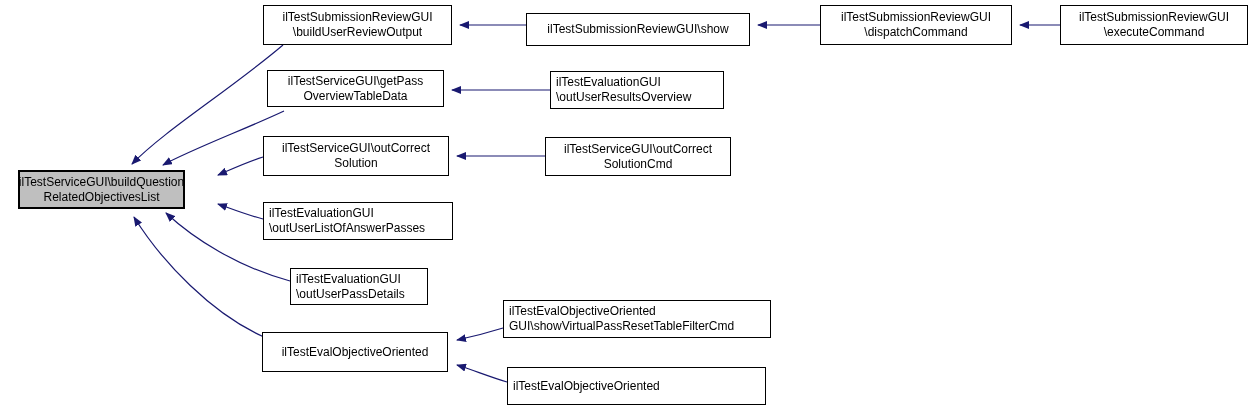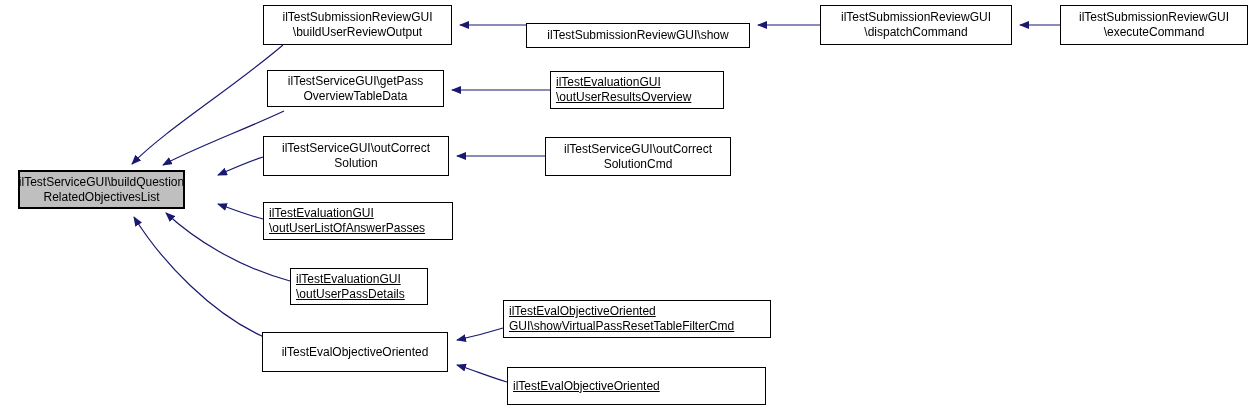--- a/index.html
+++ b/index.html
@@ -18,21 +18,21 @@
   svg.edges path.e{fill:none;stroke:var(--edge);stroke-width:1.2px;}
   #arrowhead path{fill:var(--edge);stroke:none;}
   .node{
     position:absolute;box-sizing:border-box;background:var(--fill);
     border:1px solid var(--border);color:#000;
     font-size:12px;line-height:15px;white-space:nowrap;
     display:flex;flex-direction:column;justify-content:center;
     padding:1px 5px;cursor:pointer;
   }
   .node.center{align-items:center;text-align:center;}
-  .node.left{align-items:flex-start;text-align:center;text-decoration:underline;}
+  .node.left{align-items:flex-start;text-align:center;}
   .node.hl{background:var(--hl);border-width:2px;cursor:default;}
 </style>
 </head>
 <body>
 
 <div id="graph">
 
   <svg class="edges" width="1256" height="411" viewBox="0 0 1256 411">
     <defs>
       <marker id="arrowhead" markerWidth="10" markerHeight="8" refX="9" refY="4" orient="auto" markerUnits="userSpaceOnUse">
@@ -57,21 +57,21 @@
   <div class="node center hl" style="left:18px;top:170px;width:167px;height:39px">
     <span>ilTestServiceGUI\buildQuestion</span>
     <span>RelatedObjectivesList</span>
   </div>
 
   <div class="node center" style="left:263px;top:5px;width:189px;height:40px">
     <span>ilTestSubmissionReviewGUI</span>
     <span>\buildUserReviewOutput</span>
   </div>
 
-  <div class="node center" style="left:526px;top:23px;width:224px;height:25px">
+  <div class="node center" style="left:526px;top:13px;width:224px;height:33px">
     <span>ilTestSubmissionReviewGUI\show</span>
   </div>
 
   <div class="node center" style="left:820px;top:5px;width:192px;height:40px">
     <span>ilTestSubmissionReviewGUI</span>
     <span>\dispatchCommand</span>
   </div>
 
   <div class="node center" style="left:1060px;top:5px;width:188px;height:40px">
     <span>ilTestSubmissionReviewGUI</span>

